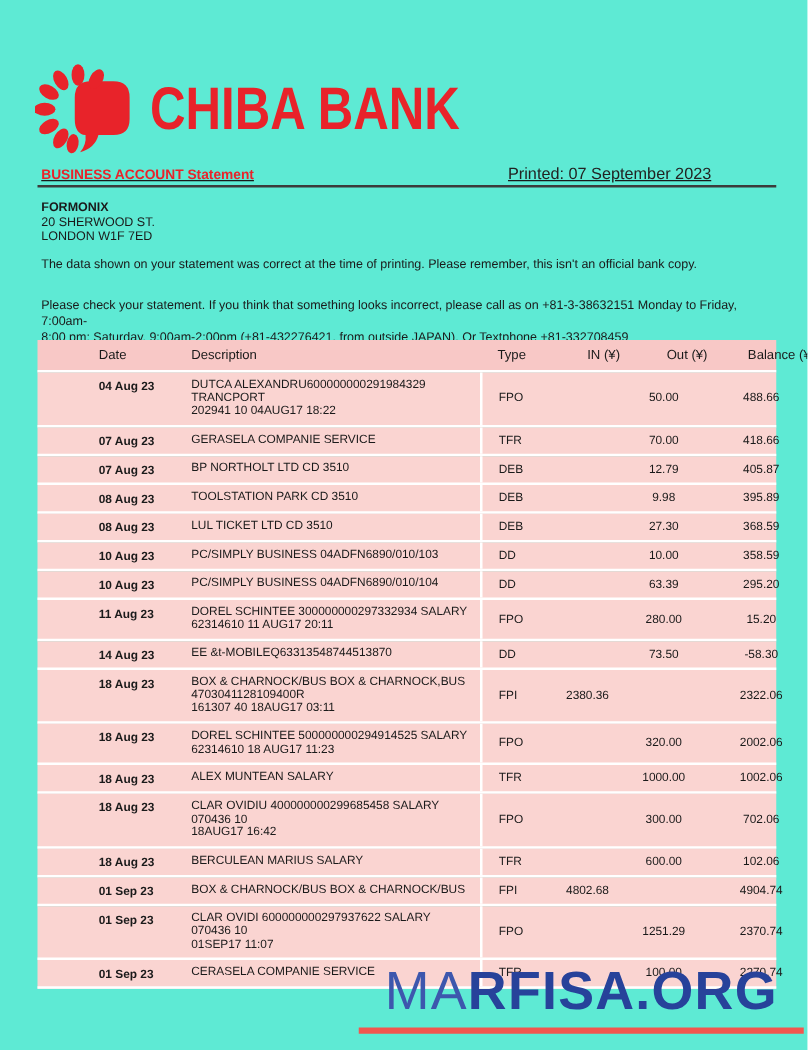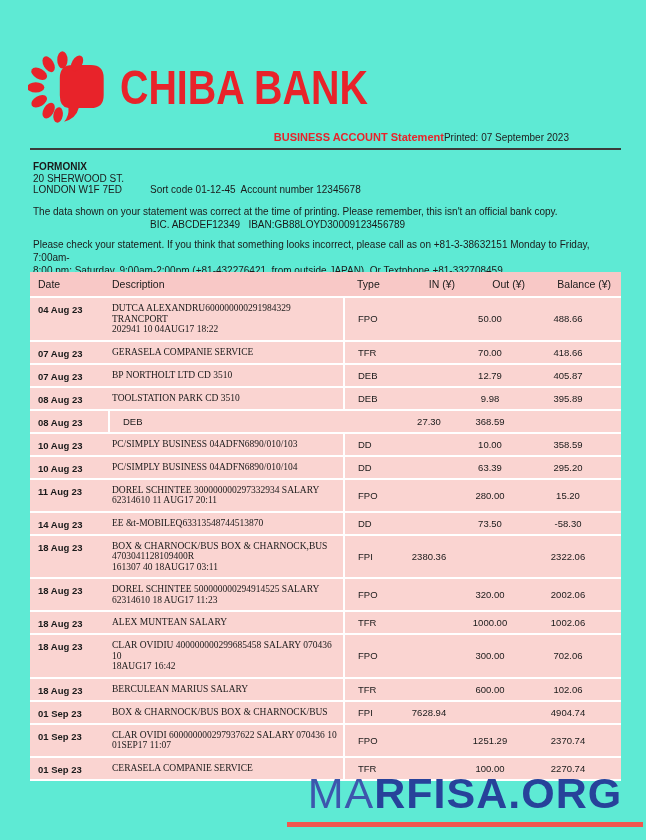--- a/index.html
+++ b/index.html
@@ -8,45 +8,45 @@
     font-family:"Liberation Sans", sans-serif;color:#1a1a1a;
   }
   
   .logo{position:absolute;left:28px;top:40px;width:86px;height:88px;}
   .brand-name{
     position:absolute;left:120px;top:60px;font-size:48px;font-weight:bold;
     color:var(--accent-red);letter-spacing:0px;transform:scaleX(.82);transform-origin:left top;
     white-space:nowrap;
   }
   
-  .stmt-row{position:absolute;left:33px;top:131px;width:588px;display:flex;justify-content:flex-end;align-items:baseline;}
+  .stmt-row{position:absolute;left:33px;top:131px;width:588px;display:flex;justify-content:space-between;align-items:baseline;text-decoration:underline;}
   .stmt-type{color:var(--accent-red);font-weight:bold;font-size:11px;}
-  .printed{font-size:10px;color:#222;padding-right:52px;}
+  .printed{font-size:13px;color:#222;padding-right:52px;}
   .rule{position:absolute;left:30px;top:148px;width:591px;height:2px;background:#3b3b3b;}
   
   .acct{position:absolute;left:33px;top:161px;font-size:10px;line-height:11.5px;}
   .acct-holder{font-weight:bold;}
   .acct-codes{position:absolute;left:150px;top:161px;font-size:10px;line-height:11.5px;white-space:pre-wrap;}
   .notice1{position:absolute;left:33px;top:206px;width:588px;font-size:10px;}
   .notice2{position:absolute;left:33px;top:238px;width:588px;font-size:10px;line-height:13px;}
   
   .txn-table{position:absolute;left:30px;top:272px;width:591px;font-size:10px;}
   .t-head,.t-row{
     display:grid;grid-template-columns:78px 235px 60px 52px 70px 86px;
-    padding-right:10px;box-sizing:border-box;width:591px;
+    padding-right:10px;box-sizing:border-box;width:591px;padding-left:41px;
   }
   .t-head{background:var(--pink-head);height:26px;align-items:center;font-size:10.5px;border-bottom:2px solid #fff;}
   .t-row{background:var(--pink-row);border-bottom:2px solid #fff;min-height:22px;align-items:center;}
   .th{white-space:nowrap;}
   .th-date{padding-left:8px;}
   .th-desc{padding-left:4px;}
   .th-type{padding-left:14px;}
   .th-num{text-align:right;}
   .c-date{align-self:start;padding:6px 0 0 8px;font-weight:bold;font-size:9.5px;white-space:nowrap;}
-  .c-desc{padding:5px 6px 5px 4px;font-size:9.5px;line-height:10.5px;font-family:Liberation Serif, serif;}
+  .c-desc{padding:5px 6px 5px 4px;font-size:9.5px;line-height:10.5px;}
   .c-type{align-self:stretch;display:flex;align-items:center;border-left:2px solid #fff;padding-left:13px;font-size:9.5px;}
   .c-num{text-align:center;font-size:9.5px;padding:5px 0;}
   
   .footer-logo{
     position:absolute;left:287px;top:769px;width:356px;
     border-bottom:5px solid var(--underline-red);padding-bottom:4px;
     font-size:43px;letter-spacing:1px;white-space:nowrap;text-align:center;
   }
   .fl-light{color:var(--footer-blue-light);font-weight:normal;}
   .fl-bold{color:var(--footer-blue);font-weight:bold;}
@@ -75,24 +75,20 @@
     <span class="stmt-type">BUSINESS ACCOUNT Statement</span>
     <span class="printed">Printed: 07 September 2023</span>
   </div>
   <div class="rule"></div>
 
   <div class="acct">
     <div class="acct-holder">FORMONIX</div>
     <div>20 SHERWOOD ST.</div>
     <div>LONDON W1F 7ED</div>
   </div>
-  <div class="acct-codes">
-    <div>Sort code 01-12-45  Account number 12345678</div>
-    <div>BIC. ABCDEF12349   IBAN:GB88LOYD30009123456789</div>
-  </div>
 
   <div class="notice1">The data shown on your statement was correct at the time of printing. Please remember, this isn't an official bank copy.</div>
   <div class="notice2">
     <div>Please check your statement. If you think that something looks incorrect, please call as on +81-3-38632151 Monday to Friday, 7:00am-</div>
     <div>8:00 pm; Saturday, 9:00am-2:00pm (+81-432276421, from outside JAPAN). Or Textphone +81-332708459</div>
   </div>
 
   <div class="txn-table">
     <div class="t-head">
         <div class="th th-date">Date</div>
@@ -139,20 +135,23 @@
           <div class="c-desc">
             <div>TOOLSTATION PARK CD 3510</div>
           </div>
           <div class="c-type">DEB</div>
           <div class="c-num"></div>
           <div class="c-num">9.98</div>
           <div class="c-num">395.89</div>
         </div>
         <div class="t-row">
           <div class="c-date">08 Aug 23</div>
+          <div class="c-desc">
+            <div>LUL TICKET LTD CD 3510</div>
+          </div>
           <div class="c-type">DEB</div>
           <div class="c-num"></div>
           <div class="c-num">27.30</div>
           <div class="c-num">368.59</div>
         </div>
         <div class="t-row">
           <div class="c-date">10 Aug 23</div>
           <div class="c-desc">
             <div>PC/SIMPLY BUSINESS 04ADFN6890/010/103</div>
           </div>
@@ -244,21 +243,21 @@
           <div class="c-num"></div>
           <div class="c-num">600.00</div>
           <div class="c-num">102.06</div>
         </div>
         <div class="t-row">
           <div class="c-date">01 Sep 23</div>
           <div class="c-desc">
             <div>BOX &amp; CHARNOCK/BUS BOX &amp; CHARNOCK/BUS</div>
           </div>
           <div class="c-type">FPI</div>
-          <div class="c-num">7628.94</div>
+          <div class="c-num">4802.68</div>
           <div class="c-num"></div>
           <div class="c-num">4904.74</div>
         </div>
         <div class="t-row">
           <div class="c-date">01 Sep 23</div>
           <div class="c-desc">
             <div>CLAR OVIDI 600000000297937622 SALARY 070436 10</div>
             <div>01SEP17 11:07</div>
           </div>
           <div class="c-type">FPO</div>

